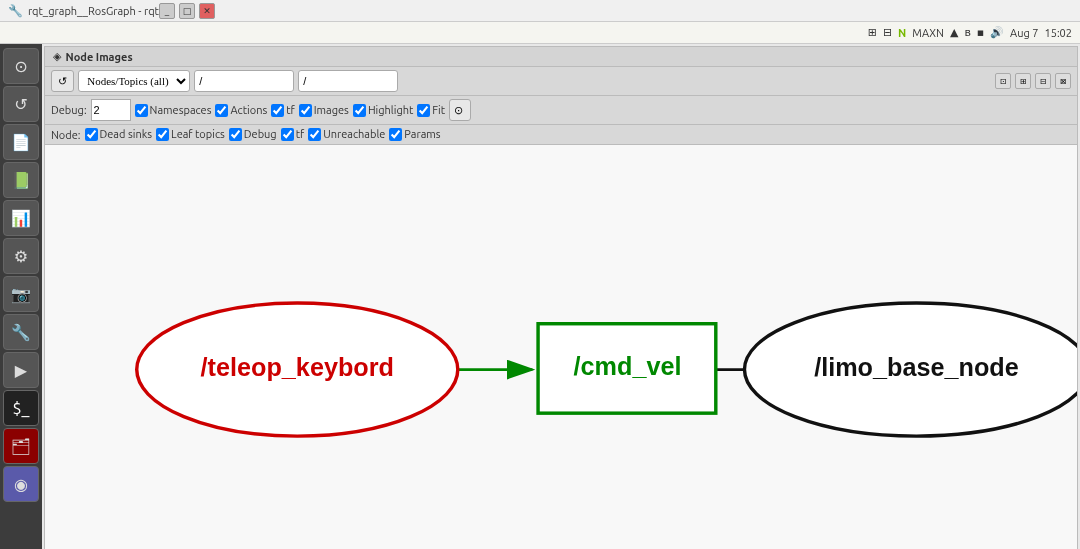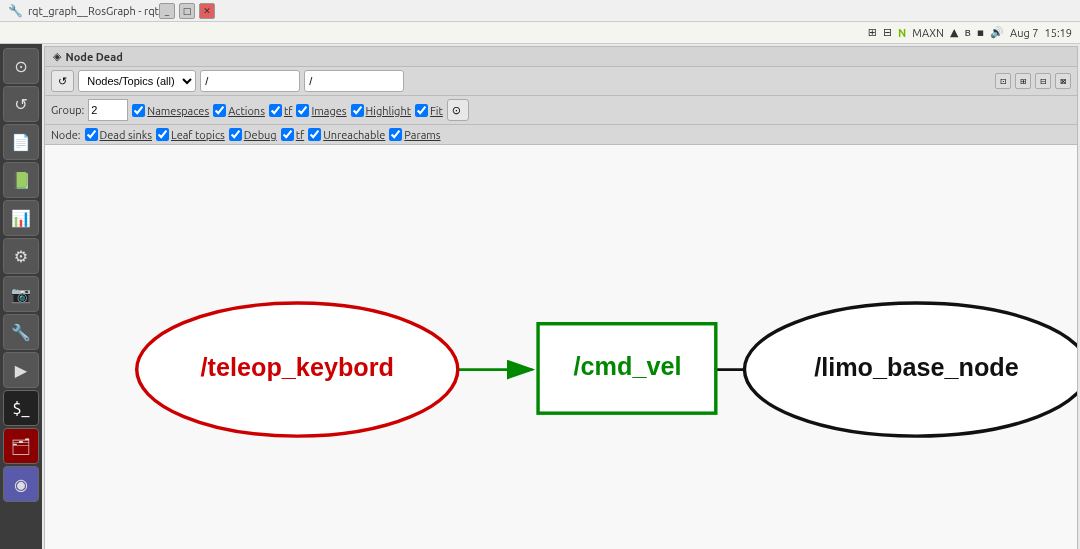--- a/index.html
+++ b/index.html
@@ -142,20 +142,21 @@
     }
 
     .toolbar-select {
       height: 22px;
       padding: 0 4px;
       background: #fff;
       border: 1px solid #aaa;
       border-radius: 3px;
       font-size: 11px;
       cursor: pointer;
+      font-family: Liberation Serif, serif;
     }
 
     .toolbar-input {
       height: 22px;
       padding: 0 4px;
       background: #fff;
       border: 1px solid #aaa;
       border-radius: 3px;
       font-size: 11px;
       width: 100px;
@@ -170,26 +171,25 @@
       width: 40px;
       height: 22px;
       border: 1px solid #aaa;
       background: #fff;
       font-size: 11px;
       padding: 0 2px;
     }
 
     .checkbox-item {
       display: flex;
-      align-items: flex-end;
+      align-items: flex-start;
       gap: 2px;
       font-size: 11px;
       color: #333;
       cursor: pointer;
-      text-decoration: underline;
     }
     .checkbox-item input[type="checkbox"] {
       margin: 0;
       cursor: pointer;
     }
 
     
     .graph-area {
       flex: 1;
       background: #f8f8f8;
@@ -231,21 +231,21 @@
 <div class="system-bar">
   <span>⊞</span>
   <span>⊟</span>
   <span style="color:#76b900; font-weight:bold;">N</span>
   <span>MAXN</span>
   <span>▲</span>
   <span>ʙ</span>
   <span>▪</span>
   <span>🔊</span>
   <span>Aug 7</span>
-  <span>15:19</span>
+  <span>15:02</span>
 </div>
 
 <div class="main-layout">
 
   <div class="sidebar">
     <div class="sidebar-item">⊙</div>
     <div class="sidebar-item">↺</div>
     <div class="sidebar-item">📄</div>
     <div class="sidebar-item">📗</div>
     <div class="sidebar-item">📊</div>
@@ -256,41 +256,41 @@
     <div class="sidebar-item" style="background:#222; color:#fff;">$_</div>
     <div class="sidebar-item" style="background:#8b0000;">🗂</div>
     <div class="sidebar-item active">◉</div>
   </div>
 
   <div class="content">
     <div class="panel">
 
       <div class="panel-header">
         <span>◈</span>
-        <span>Node Dead</span>
+        <span>Node Images</span>
       </div>
 
       <div class="toolbar-row">
         <button class="toolbar-btn">↺</button>
         <select class="toolbar-select">
           <option>Nodes/Topics (all)</option>
           <option>Nodes only</option>
           <option>Topics only</option>
         </select>
         <input class="toolbar-input" type="text" value="/" style="">
         <input class="toolbar-input" type="text" value="/" style="">
         <div style="flex:1;"></div>
         <div class="resize-icon">⊡</div>
         <div class="resize-icon">⊞</div>
         <div class="resize-icon">⊟</div>
         <div class="resize-icon">⊠</div>
       </div>
 
       <div class="toolbar-row">
-        <span class="toolbar-label">Group:</span>
+        <span class="toolbar-label">Debug:</span>
         <input class="toolbar-spinbox" type="number" value="2" min="0" max="10" style="">
         <label class="checkbox-item">
           <input type="checkbox" checked="" style=""> Namespaces
         </label>
         <label class="checkbox-item">
           <input type="checkbox" checked="" style=""> Actions
         </label>
         <label class="checkbox-item">
           <input type="checkbox" checked="" style=""> tf
         </label>

